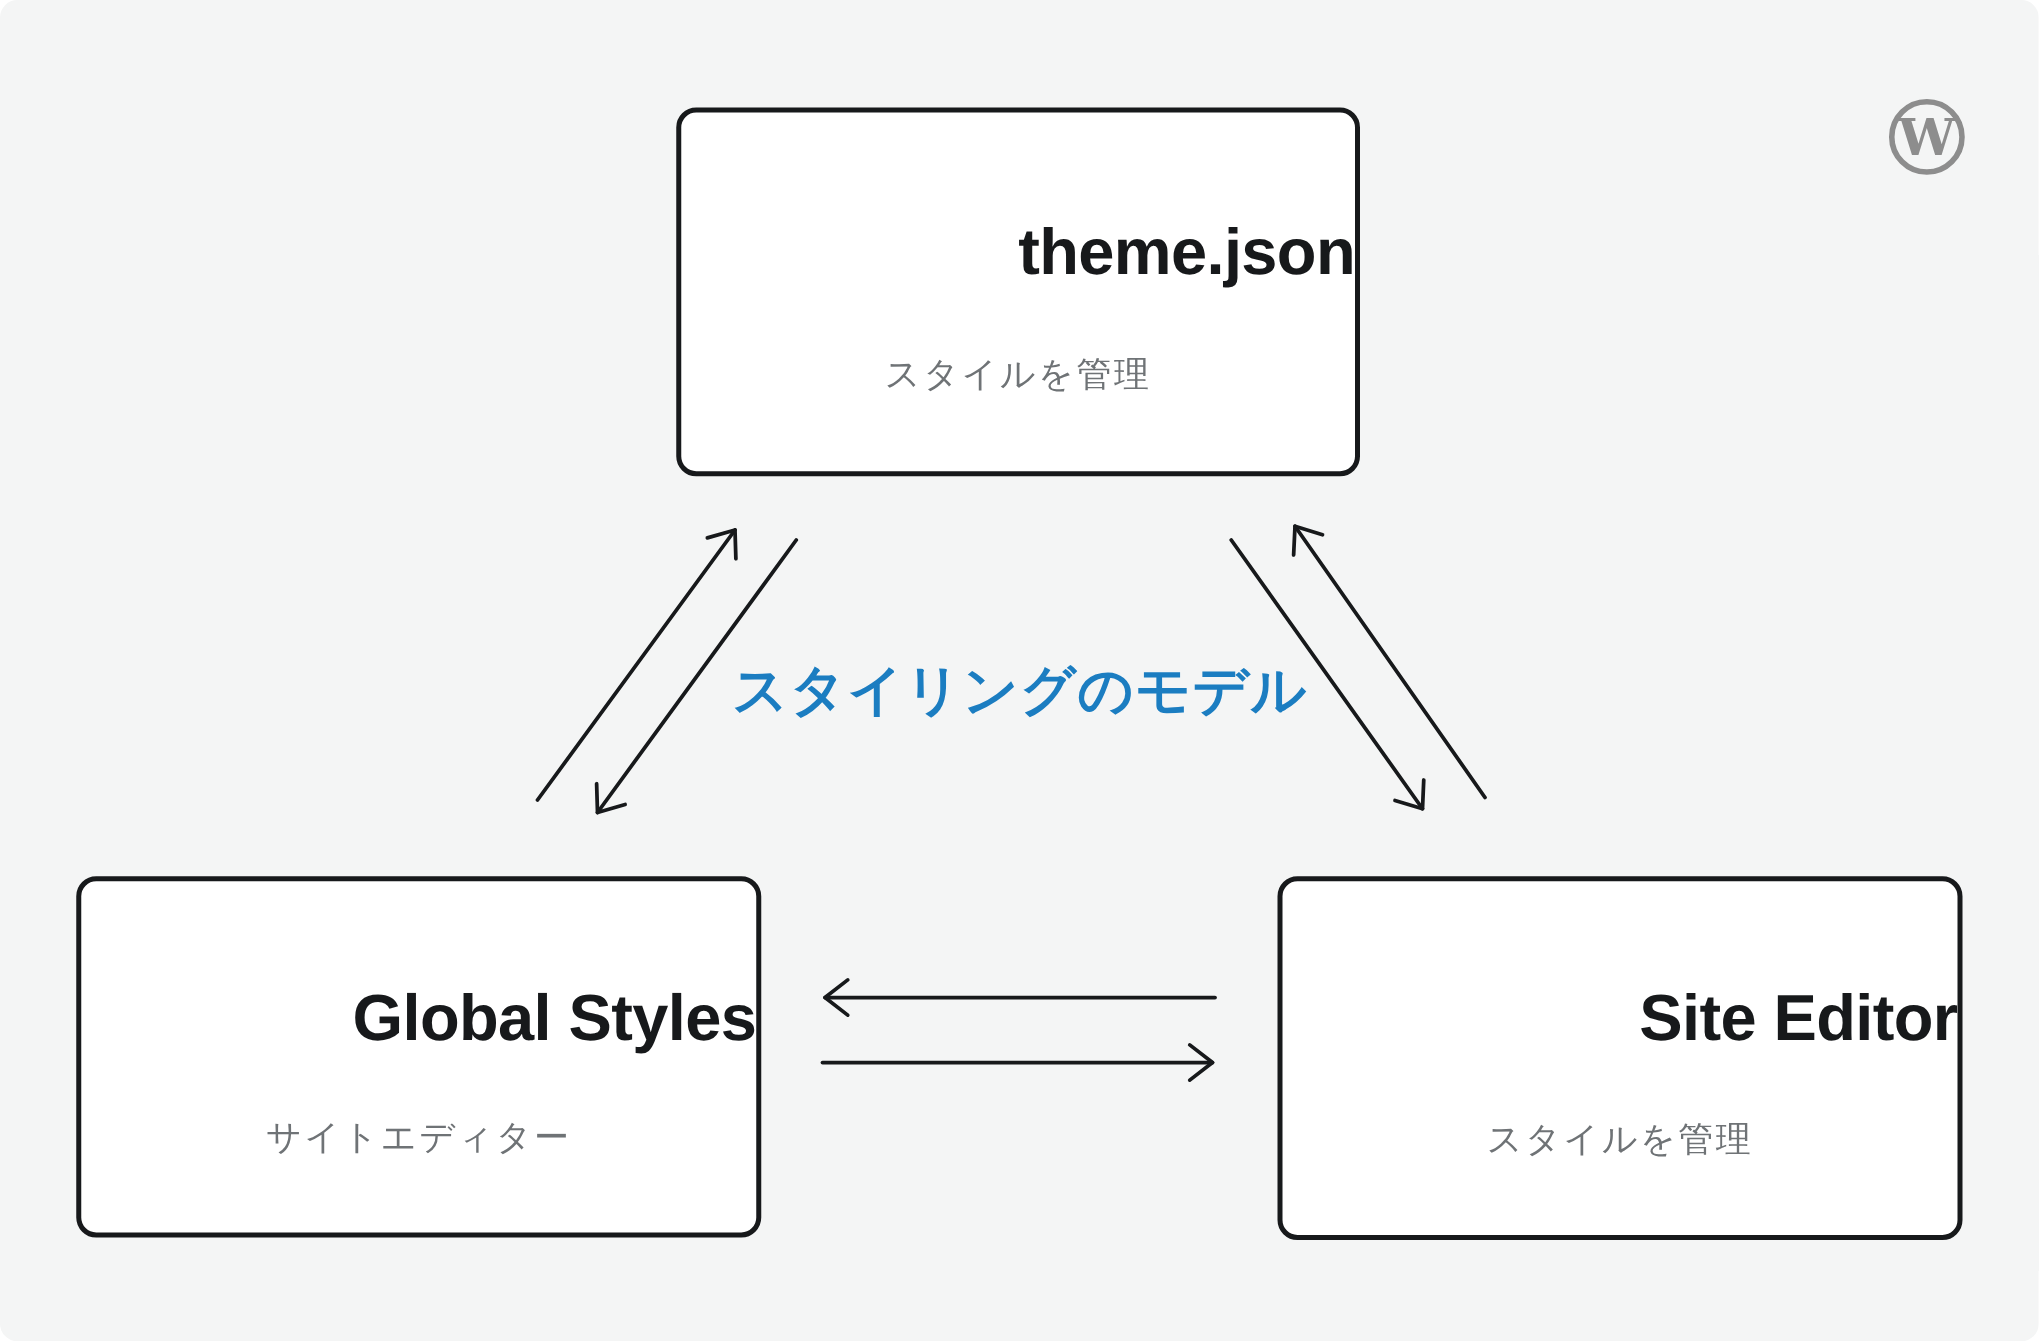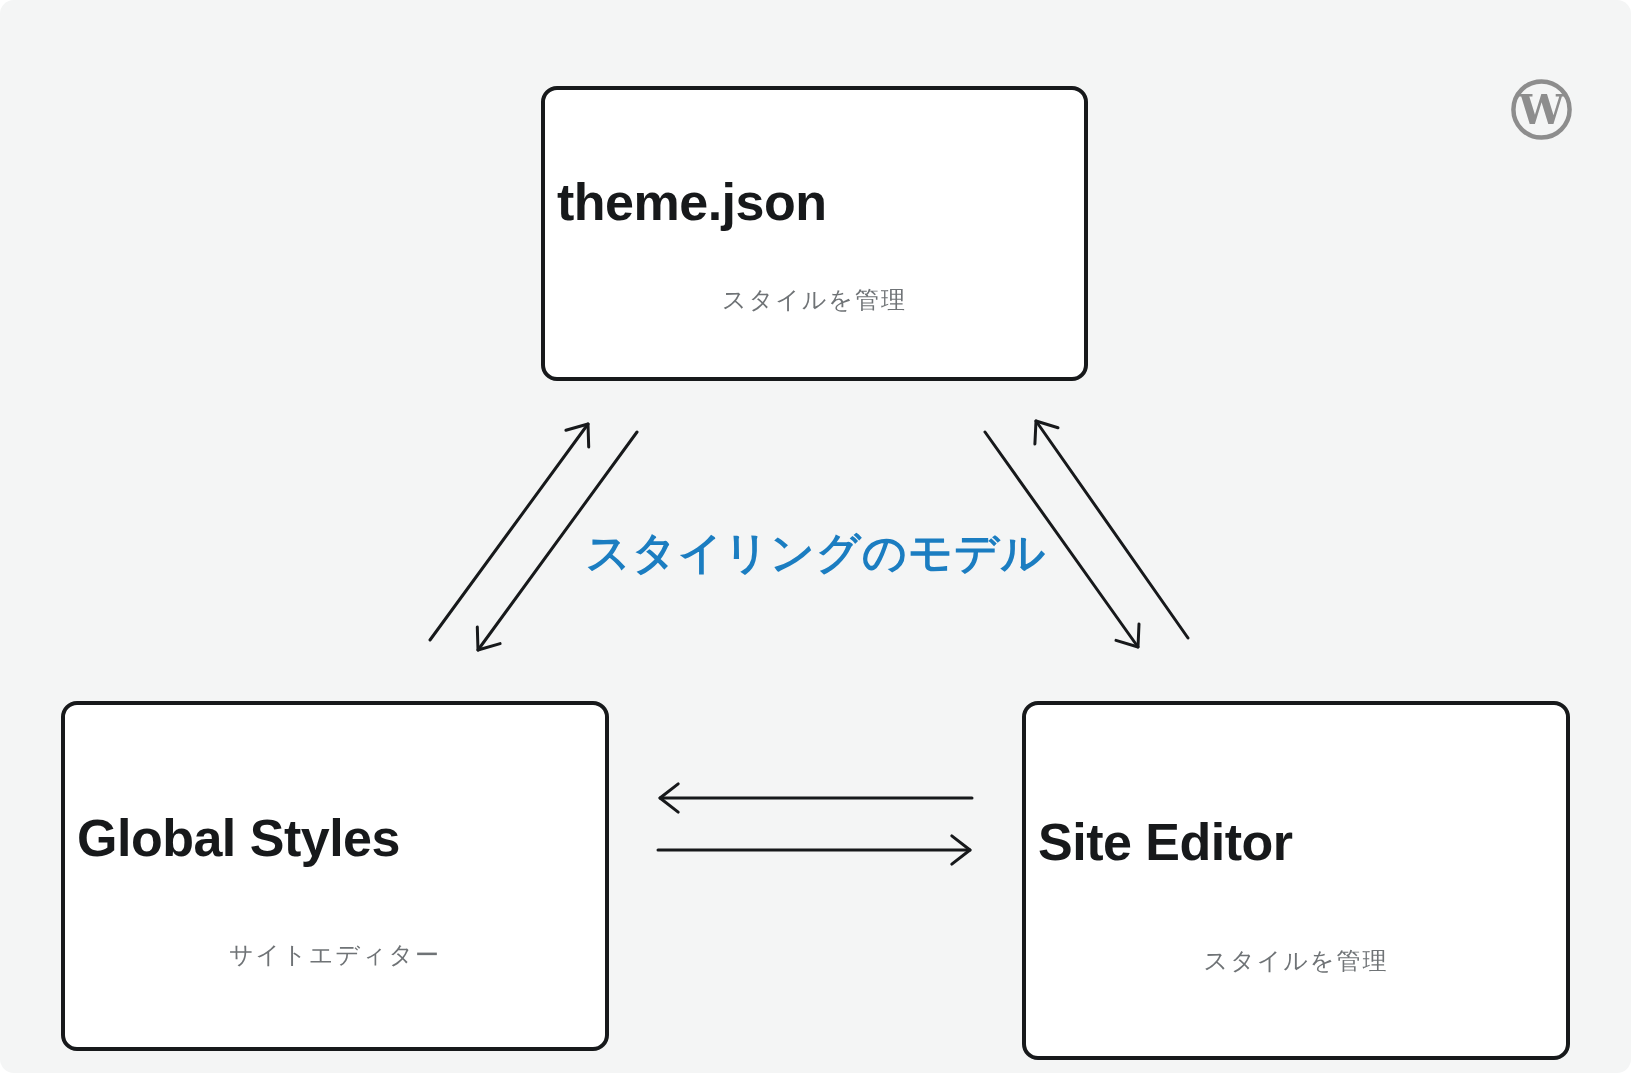--- a/index.html
+++ b/index.html
@@ -32,35 +32,35 @@
     stroke-linecap:round;
     stroke-linejoin:round;
   }
   .node{
     position:absolute;
     background:var(--box-bg);
     border:4px solid var(--line);
     border-radius:16px;
   }
   .node-theme{left:541px;top:86px;width:547px;height:295px;}
-  .node-global{left:61px;top:701px;width:548px;height:350px;}
-  .node-site{left:1022px;top:701px;width:548px;height:359px;padding-left:36px;}
+  .node-global{left:61px;top:701px;width:548px;height:289px;}
+  .node-site{left:1022px;top:701px;width:548px;height:291px;padding-left:36px;}
   .node-title{
-    position:absolute;left:12px;top:39%;width:100%;
+    position:absolute;left:0;top:39%;width:100%;
     transform:translateY(-50%);
-    text-align:left;
+    text-align:right;
     font-size:52px;font-weight:700;color:var(--title);
     letter-spacing:-0.5px;
     white-space:nowrap;
   }
   .node-subtitle{
     position:absolute;left:0;top:73%;width:100%;
     transform:translateY(-50%);
     text-align:center;
-    font-size:24px;font-weight:400;color:var(--subtitle);
+    font-size:28px;font-weight:400;color:var(--subtitle);
     letter-spacing:2px;
     white-space:nowrap;
   }
   .center-label{
     position:absolute;left:816px;top:553px;
     transform:translate(-50%,-50%);
     font-size:44px;font-weight:700;color:var(--accent-blue);
     letter-spacing:1px;
     white-space:nowrap;
   }

